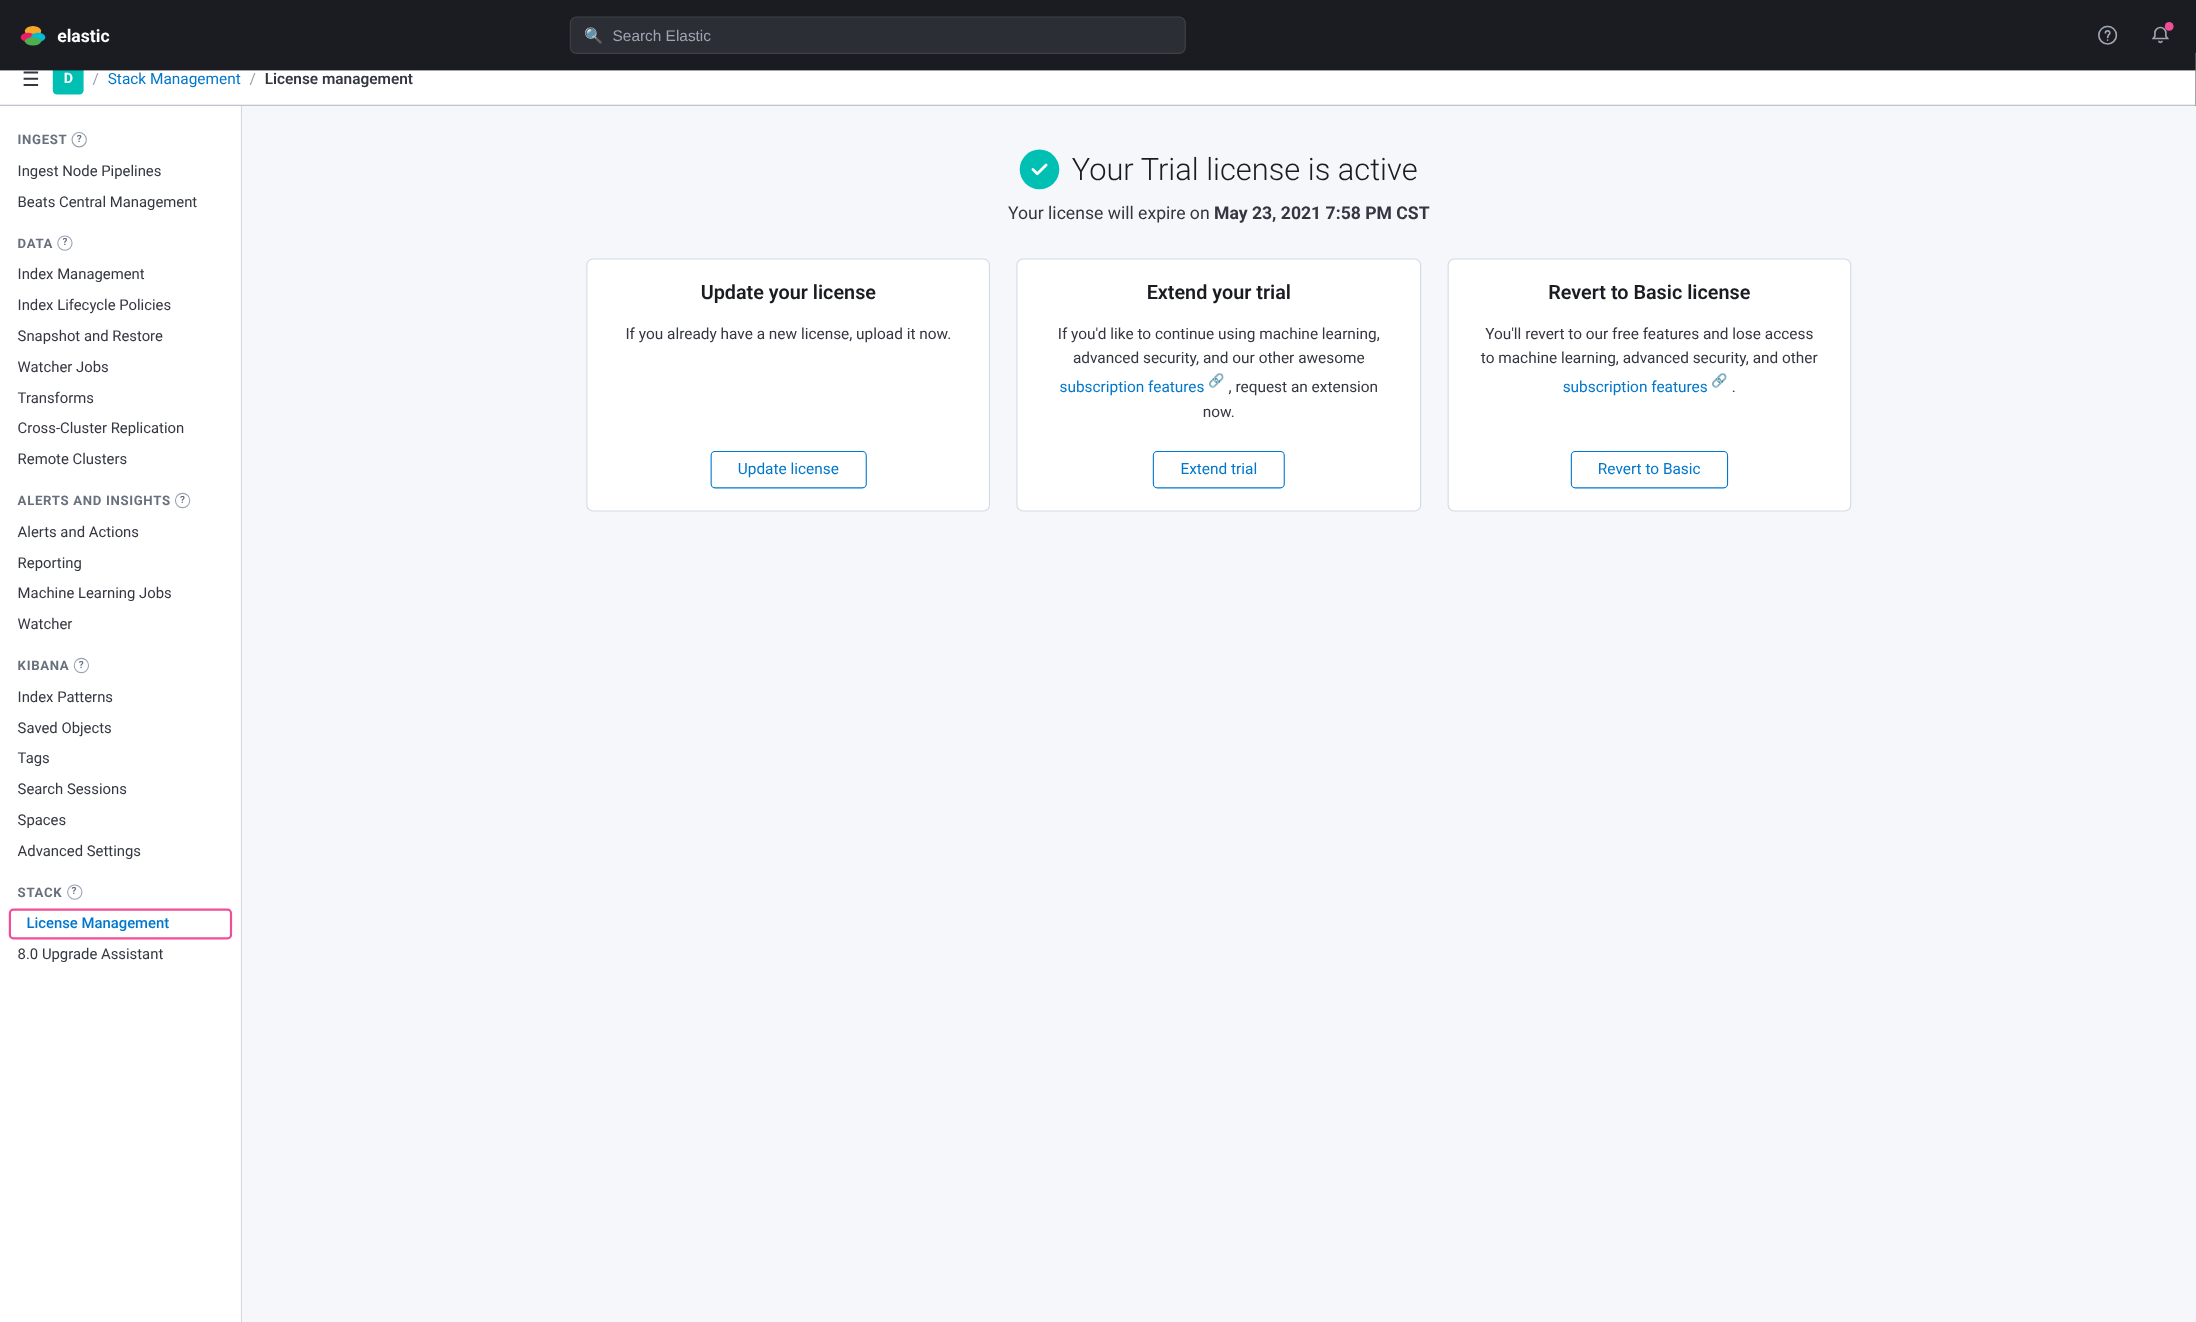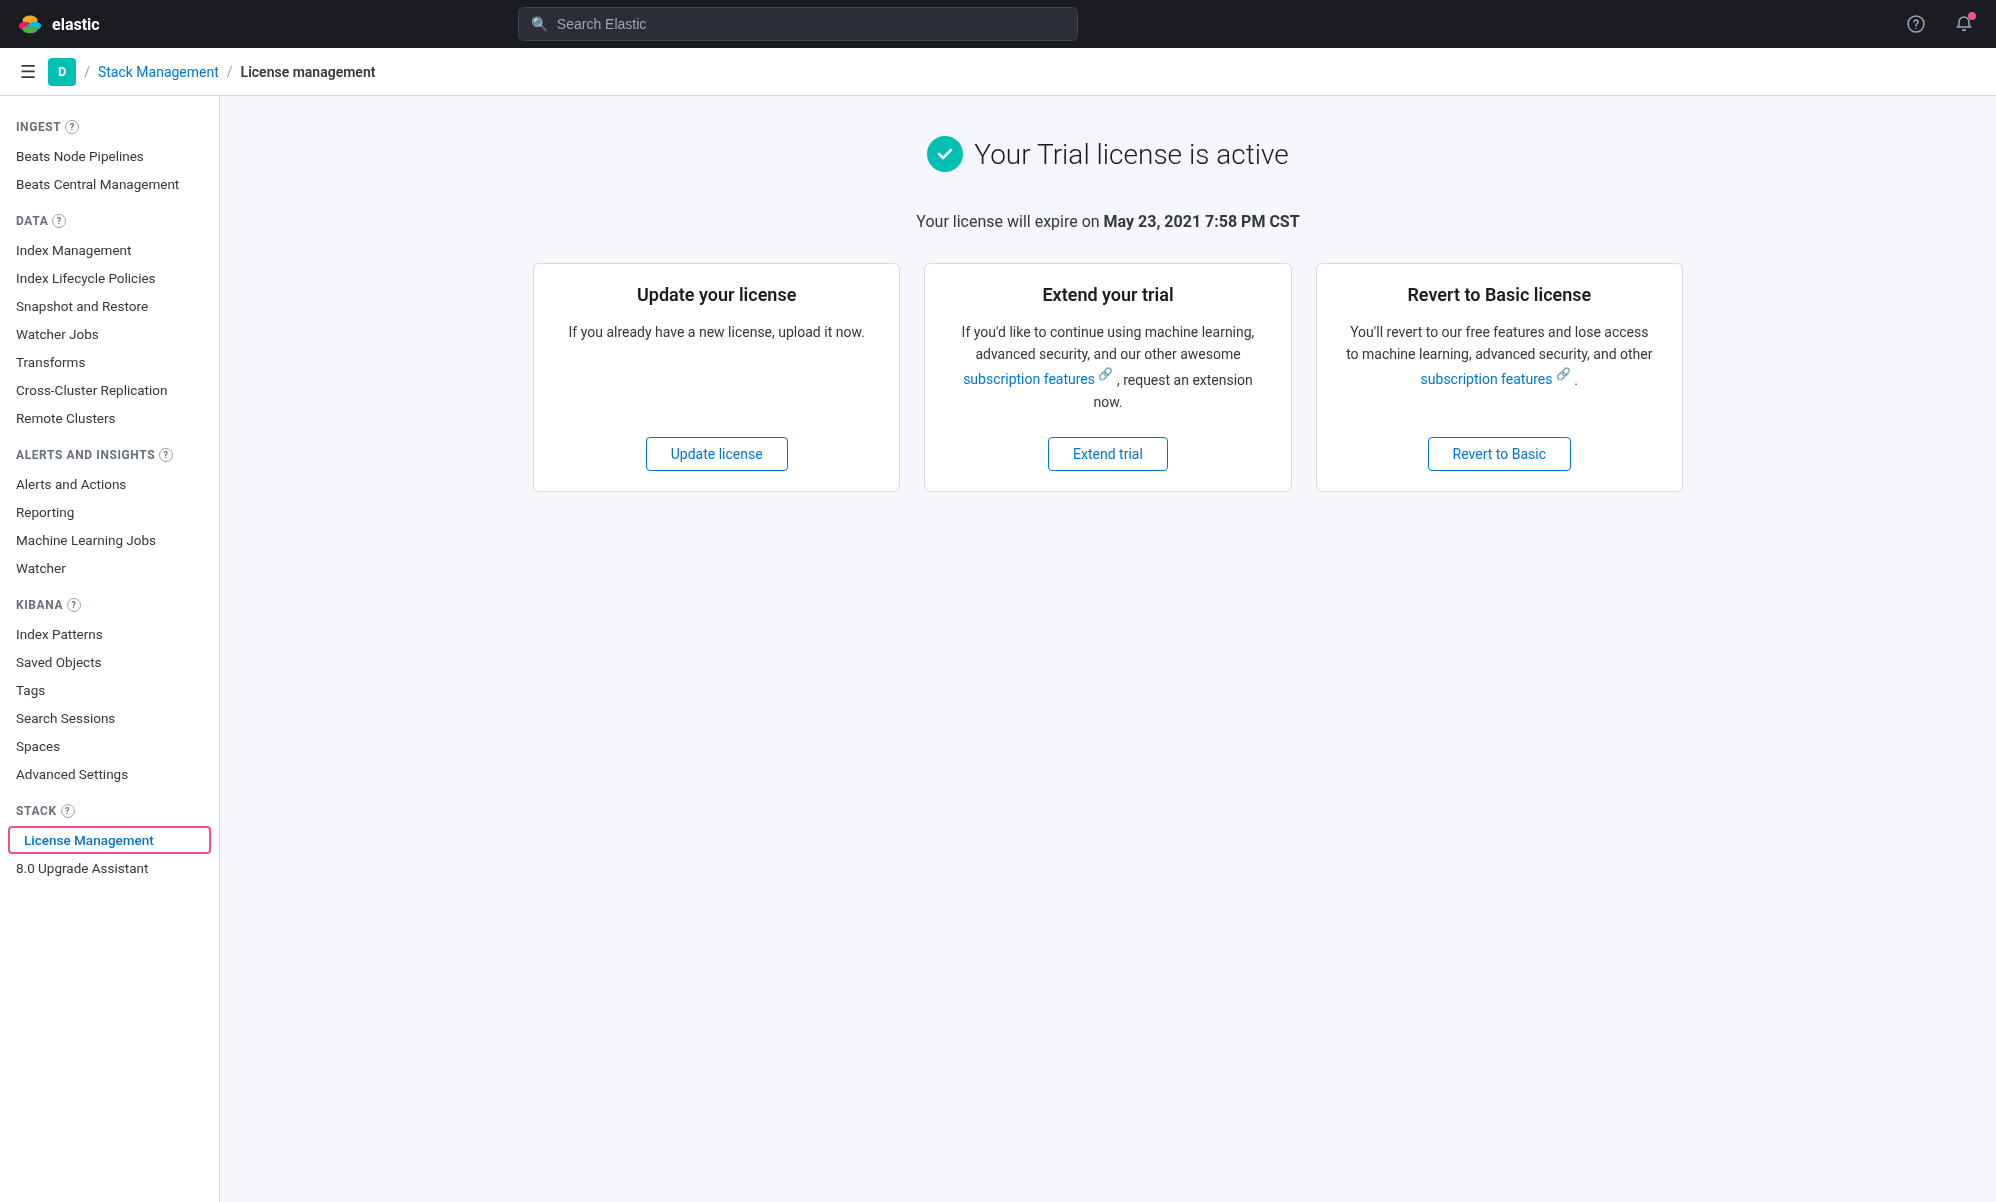--- a/index.html
+++ b/index.html
@@ -1,21 +1,21 @@
 <!DOCTYPE html>
 <html><head>
   <meta charset="utf-8">
   <style>
     * { box-sizing: border-box; margin: 0; padding: 0; }
     body { font-family: -apple-system, BlinkMacSystemFont, 'Segoe UI', Roboto, sans-serif; background: #f5f7fa; color: #343741; font-size: 14px; }
 
     
     .top-nav {
       background: #1a1c21;
-      height: 48px;
+      height: 64px;
       display: flex;
       align-items: center;
       padding: 0 16px;
       gap: 16px;
       position: fixed;
       top: 0; left: 0; right: 0;
       z-index: 100;
     }
     .logo-area {
       display: flex;
@@ -212,21 +212,20 @@
     .license-title {
       font-size: 28px;
       font-weight: 300;
       color: #1a1c21;
     }
     .license-subtitle {
       font-size: 16px;
       color: #343741;
       margin-bottom: 32px;
       text-align: center;
-      margin-top: 28px;
     }
     .license-subtitle strong { font-weight: 700; }
 
     
     .cards-row {
       display: flex;
       gap: 24px;
       width: 100%;
       max-width: 1150px;
     }
@@ -325,21 +324,21 @@
 <div class="layout">
 
   <aside class="sidebar">
 
     <div class="sidebar-section">
       <div class="sidebar-section-title">
         <span>Ingest</span>
         <span class="help-icon">?</span>
       </div>
     </div>
-    <a class="sidebar-item">Beats Node Pipelines</a>
+    <a class="sidebar-item">Ingest Node Pipelines</a>
     <a class="sidebar-item">Beats Central Management</a>
 
     <div class="sidebar-section-spacer"></div>
 
     <div class="sidebar-section">
       <div class="sidebar-section-title">
         <span>Data</span>
         <span class="help-icon">?</span>
       </div>
     </div>

